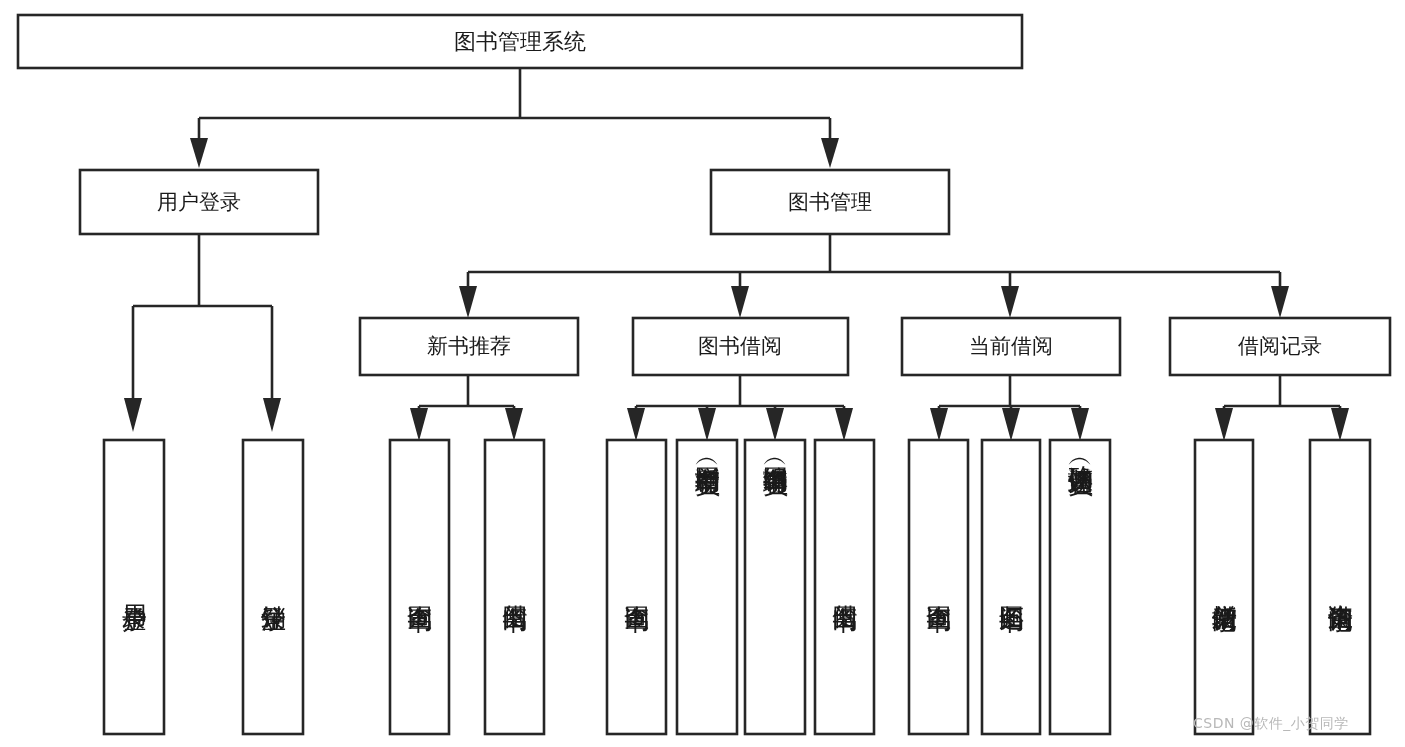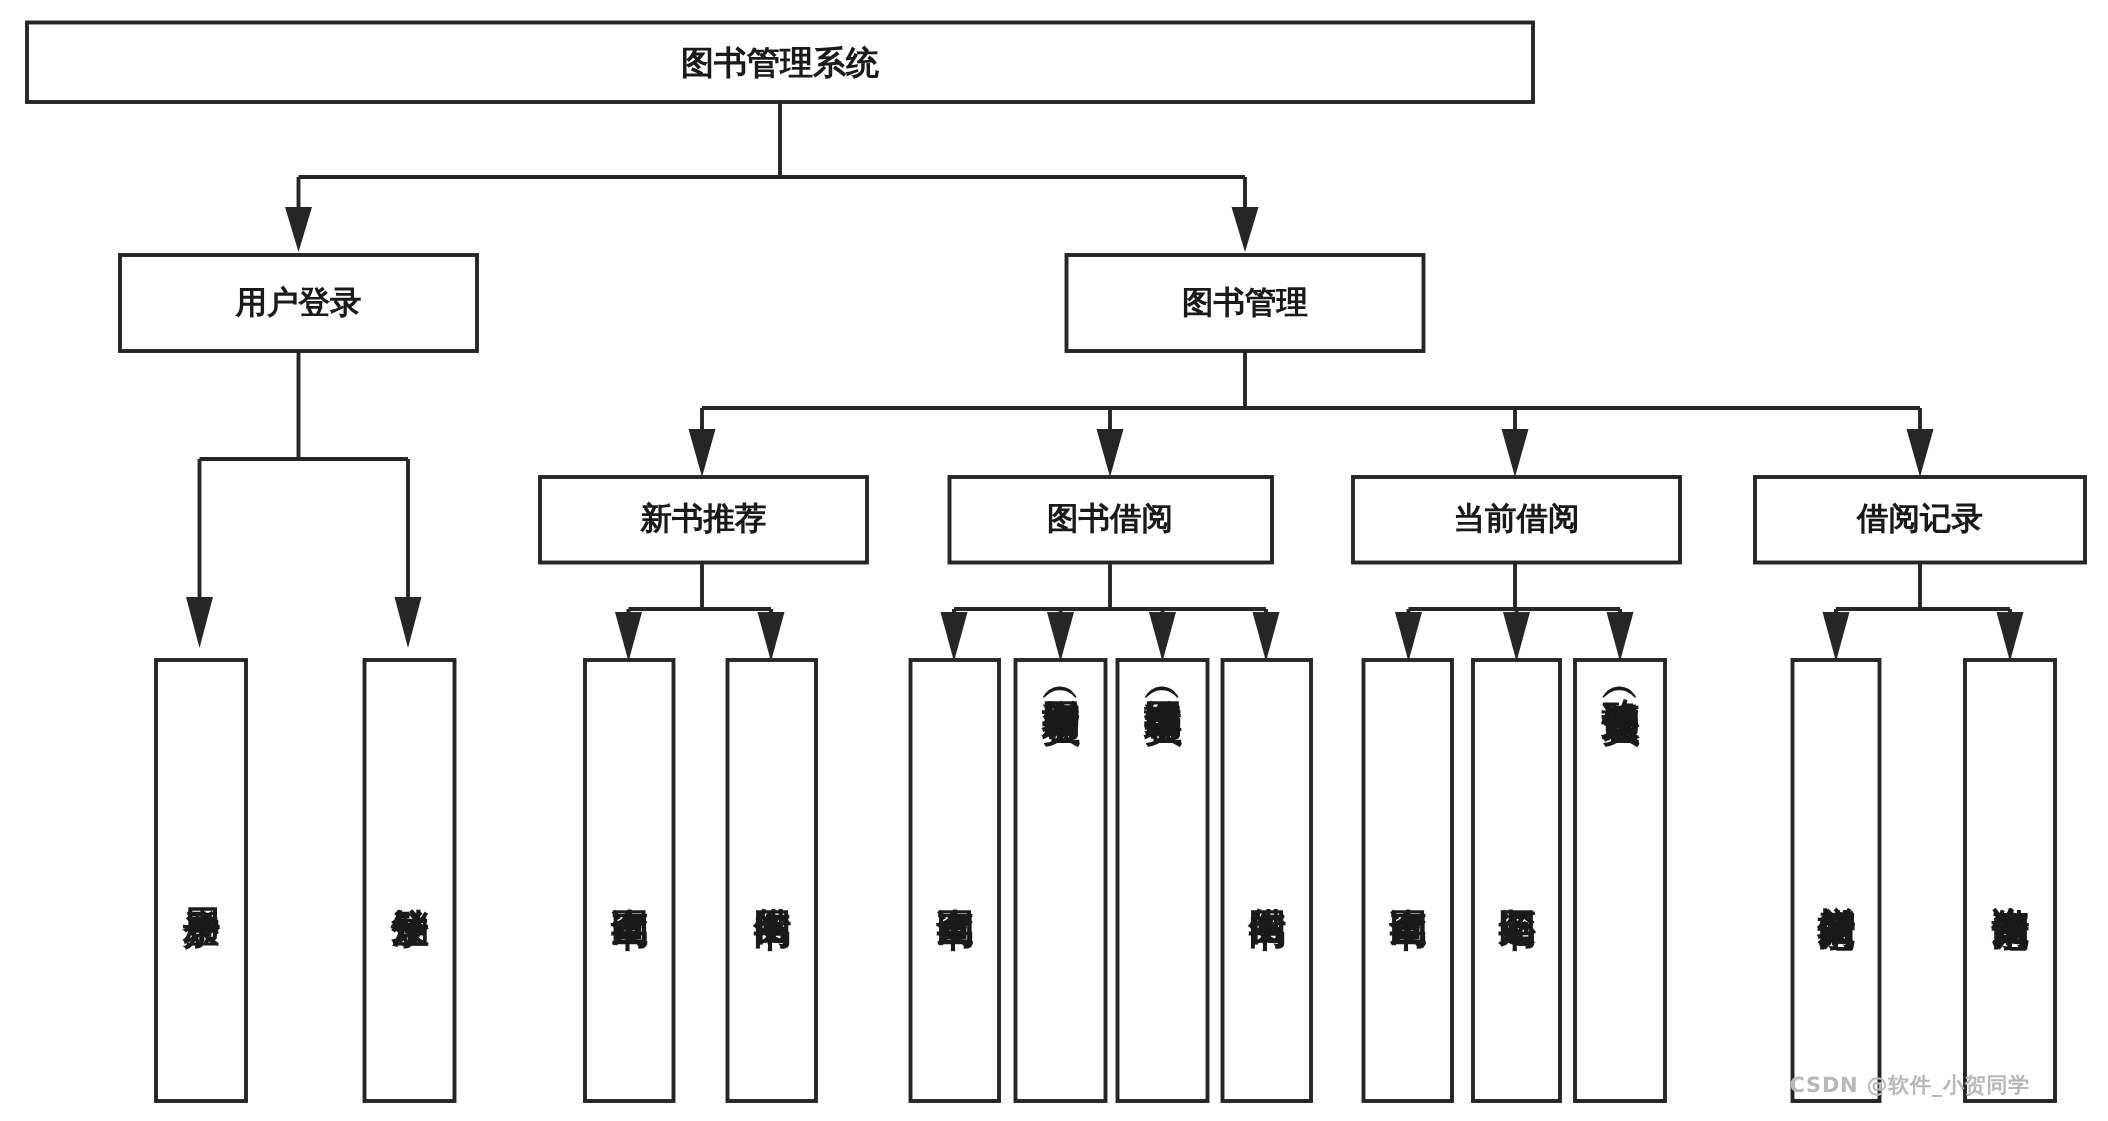--- a/index.html
+++ b/index.html
@@ -13,21 +13,20 @@
     position: relative;
     font-family: "DejaVu Sans", "Liberation Sans", sans-serif;
     overflow: hidden;
   }
   #diagram-root {
     position: absolute;
     left: 0;
     top: 0;
     width: 1385px;
     height: 747px;
-    font-weight: bold;
   }
   svg.diagram-canvas {
     display: block;
     width: 1405px;
     height: 747px;
   }
   .node-box {
     fill: #ffffff;
     stroke: #262626;
     stroke-width: 2.6;

